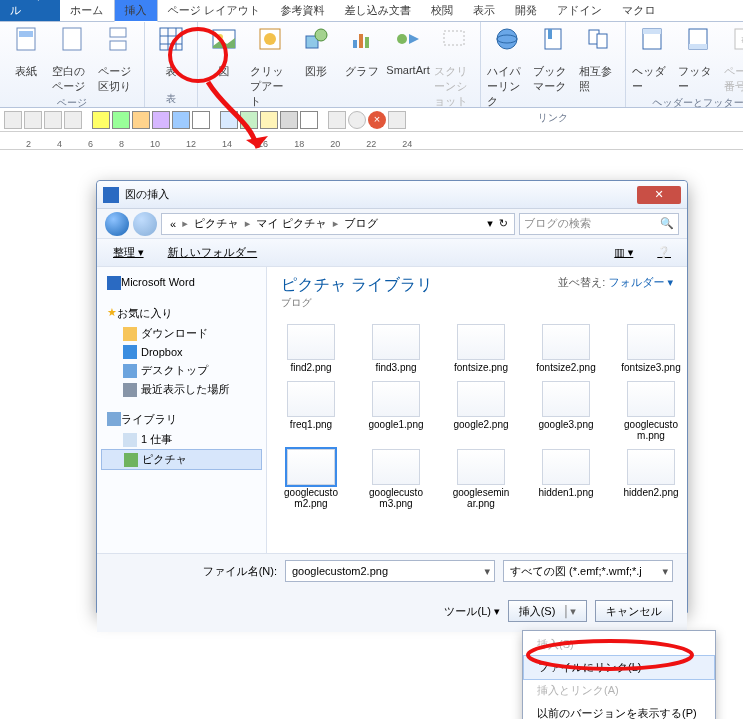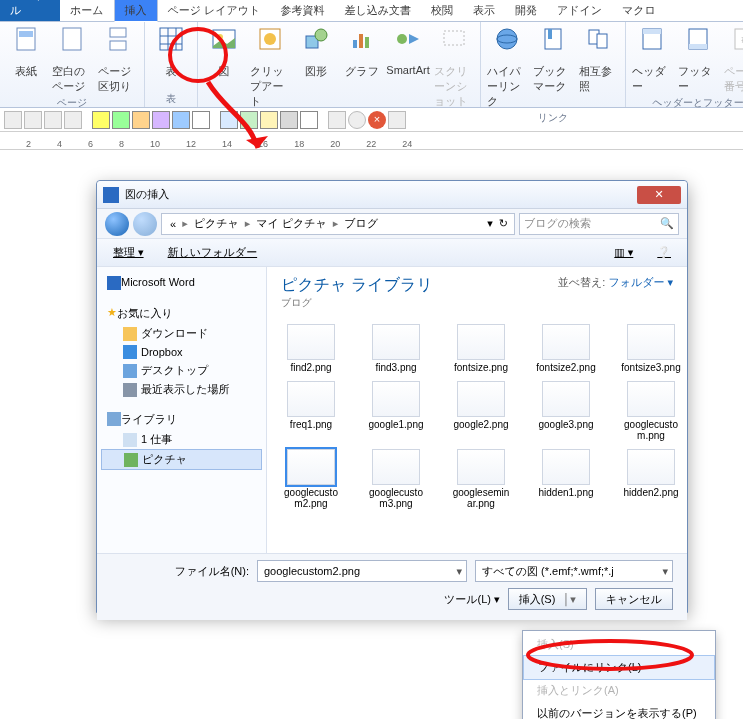--- a/index.html
+++ b/index.html
@@ -51,21 +51,21 @@
   .lib-head { display:flex; justify-content:space-between; padding:8px 14px 4px; }
   .lib-title { color:#0a5aa6; font-size:16px; }
   .lib-sub { color:#7a7a7a; font-size:10px; }
   .sort { color:#555; font-size:11px; }
   .sort a{ color:#1463b6; text-decoration:none;}
   .files { flex:1; display:flex; flex-wrap:wrap; align-content:flex-start; gap:8px 18px; padding:10px 6px 6px 14px; overflow:hidden;justify-content:space-between;}
   .file { width:60px; display:flex; flex-direction:column; align-items:center; gap:2px; }
   .thumb { width:48px; height:36px; border:1px solid #cfd6e2; background:linear-gradient(#fff,#f2f5fa); }
   .file.sel .thumb { outline:2px solid #3b8bea; }
   .fname { font-size:10px; line-height:1.1; text-align:center; word-break:break-all; max-height:22px; overflow:hidden;}
-  .dlg-foot { padding:6px 14px 10px; background:#f3f6fb; border-top:1px solid #dbe2ee; display:flex; flex-direction:column; gap:6px; }
+  .dlg-foot { padding:6px 14px 10px; background:#f3f6fb; border-top:1px solid #dbe2ee; display:flex; flex-direction:column; gap:18px; }
   .frow { display:flex; align-items:center; justify-content:flex-end; gap:8px; }
   .frow label { }
   .combo { height:22px; border:1px solid #a9b6cc; background:#fff; padding:0 18px 0 6px; display:flex; align-items:center; position:relative; }
   .combo::after { content:"▾"; position:absolute; right:4px; color:#555; }
   .btn { height:22px; border:1px solid #8c9cb6; background:linear-gradient(#fdfeff,#e4ecf7); padding:0 10px; display:flex; align-items:center; gap:4px; }
   .btn.split::after{content:"│▾"; color:#666; margin-left:4px;}
 
   
   .dropmenu { position:absolute; left:522px; top:630px; width:194px; background:#fff; border:1px solid #9aa9c2; box-shadow:0 4px 10px rgba(0,0,0,.25); padding:2px 0; }
   .dropmenu .mi { padding:4px 14px; }
@@ -428,21 +428,21 @@
           </div>
         </div>
     </div>
   </div>
   <div class="dlg-foot">
     <div class="frow">
       <label>ファイル名(N):</label>
       <div class="combo" style="width:210px">
           <span>googlecustom2.png</span>
         </div>
-      <div class="combo" style="width:198px">
+      <div class="combo" style="width:170px">
           <span>すべての図 (*.emf;*.wmf;*.j</span>
         </div>
     </div>
     <div class="frow">
       <span>ツール(L) ▾</span>
       <div class="btn split">
           <span>挿入(S)</span>
         </div>
       <div class="btn">
           <span>キャンセル</span>

